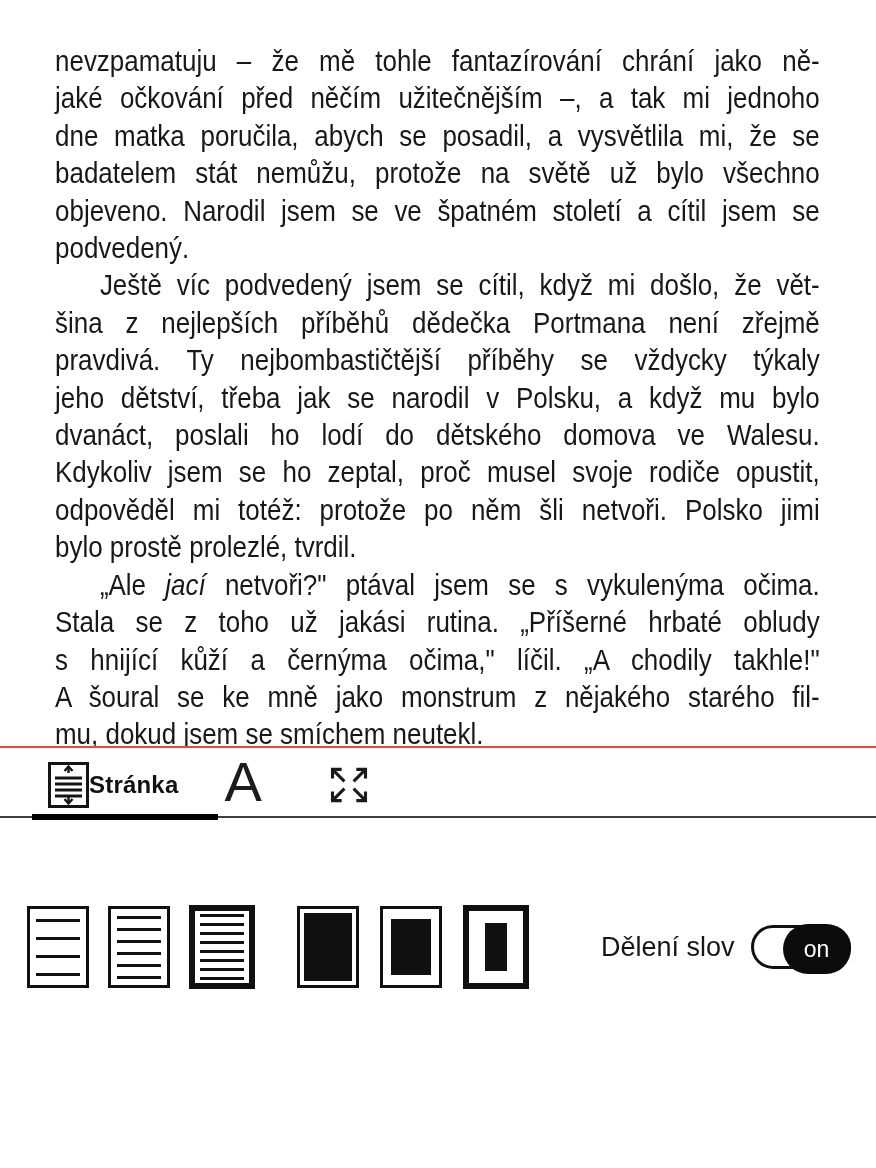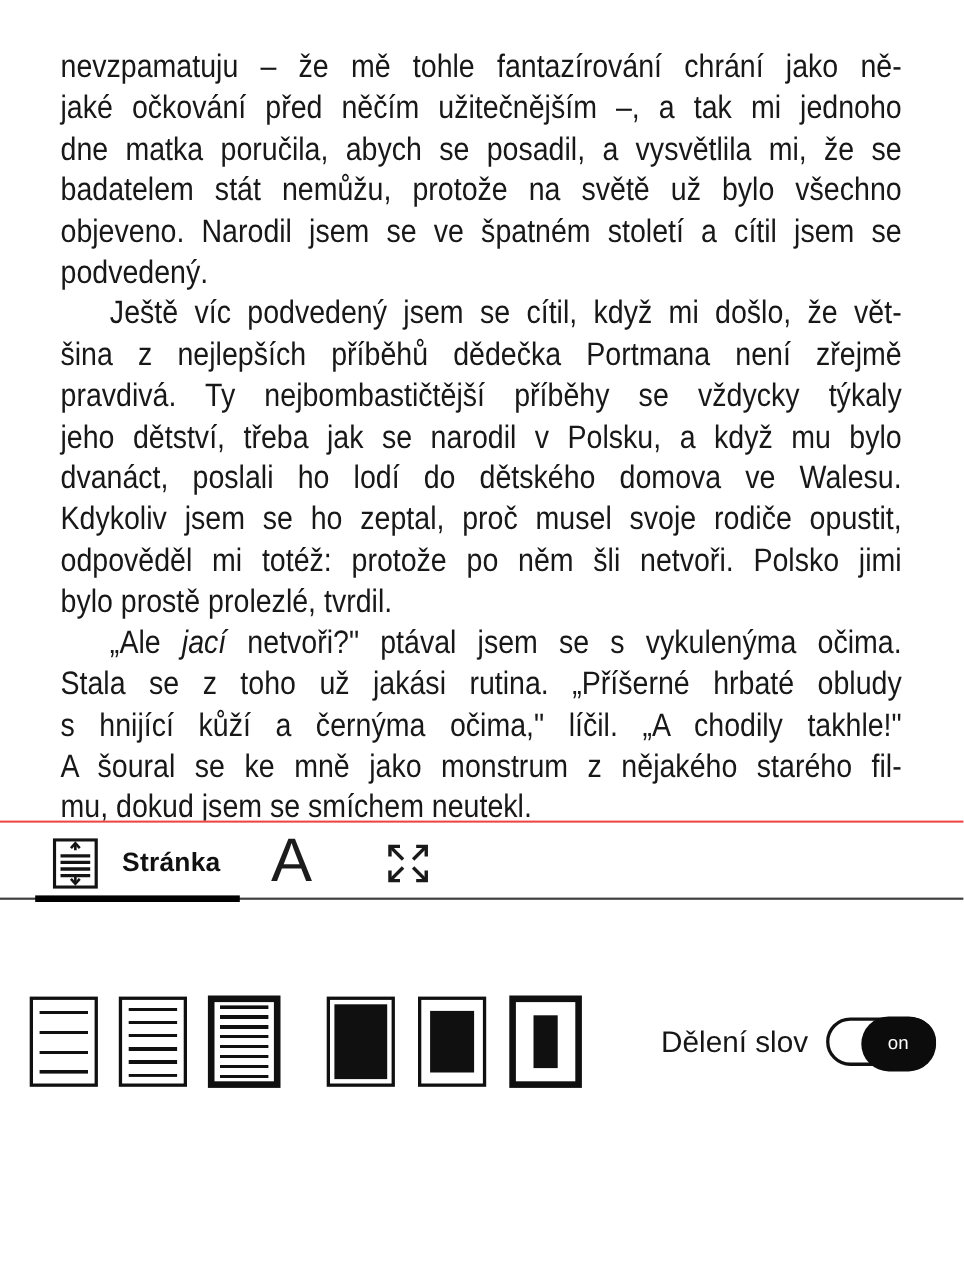--- a/index.html
+++ b/index.html
@@ -13,21 +13,21 @@
                font-size:29.5px; line-height:37.4px; color:#181818;
                font-family:"Liberation Sans", sans-serif; }
   .bline { text-align:justify; text-align-last:justify; white-space:normal; }
   .bline.last { text-align-last:left; }
   .bline.indent { text-indent:51px; }
   .it { font-style:italic; }
 
   
   .tabbar { position:relative; height:74px; display:flex; align-items:center;
             padding-left:48px; background:#fff; }
-  .tab-page { display:flex; align-items:center; gap:22px; cursor:default; }
+  .tab-page { display:flex; align-items:center; cursor:default; }
   .tab-page-label { font-size:24px; font-weight:bold; color:#111; letter-spacing:.2px; }
   .tab-font { margin-left:46px; font-size:56px; font-weight:400; color:#1c1c1c;
               line-height:1; margin-top:-6px; }
   .tab-fs { margin-left:62px; display:flex; align-items:center; }
   .tab-bottom-line { position:absolute; left:0; right:0; top:68px; height:2px; background:#3f3f3f; }
   .active-underline { position:absolute; left:32px; top:66px; width:186px; height:6px; background:#000; }
 
   
   .options-row { display:flex; align-items:center; margin-top:83px; padding-left:27px; height:84px; }
   .group { display:flex; align-items:center; gap:19px; }
@@ -43,21 +43,21 @@
       background:repeating-linear-gradient(to bottom,#101010 0 3px,transparent 3px 9px); }
   .page-margins-narrow .fill { inset:4px; background:#101010; }
   .page-margins-medium .fill { inset:10px 8px; background:#101010; }
   .page-margins-wide .fill   { inset:12px 16px; background:#101010; }
 
   .hyphen-label { margin-left:72px; font-size:27px; color:#161616; }
   .toggle { position:relative; width:100px; height:44px; border:3px solid #111;
             border-radius:22px; background:#fff; margin-left:16px; }
   .knob { position:absolute; top:-4px; right:-3px; width:68px; height:50px;
           border-radius:25px; background:#0c0c0c; color:#fff; display:flex;
-          align-items:center; justify-content:center; font-size:17px; }
+          align-items:center; justify-content:center; font-size:23px; }
 
   
   .slider-row { position:relative; height:90px; margin-top:63px; }
   .btn-circle { position:absolute; width:54px; height:54px; border:3px solid #131313;
                 border-radius:50%; background:#fff; top:18px; }
   .btn-minus { left:28px; }
   .btn-plus  { left:684px; }
   .bar-h { position:absolute; left:13px; right:13px; top:50%; height:3px; margin-top:-1.5px; background:#131313; }
   .bar-v { position:absolute; top:12px; bottom:12px; left:50%; width:3px; margin-left:-1.5px; background:#131313; }
   .track-filled { position:absolute; left:125px; width:118px; top:43px; height:3px; background:#111; }

